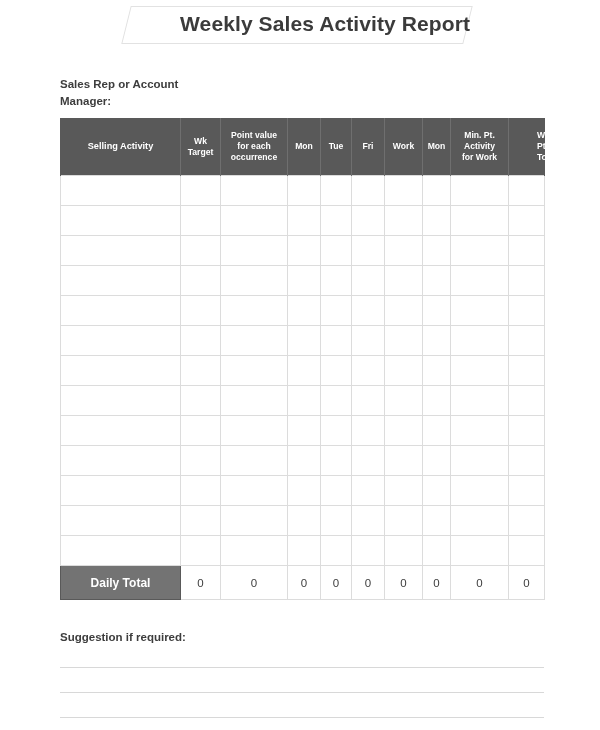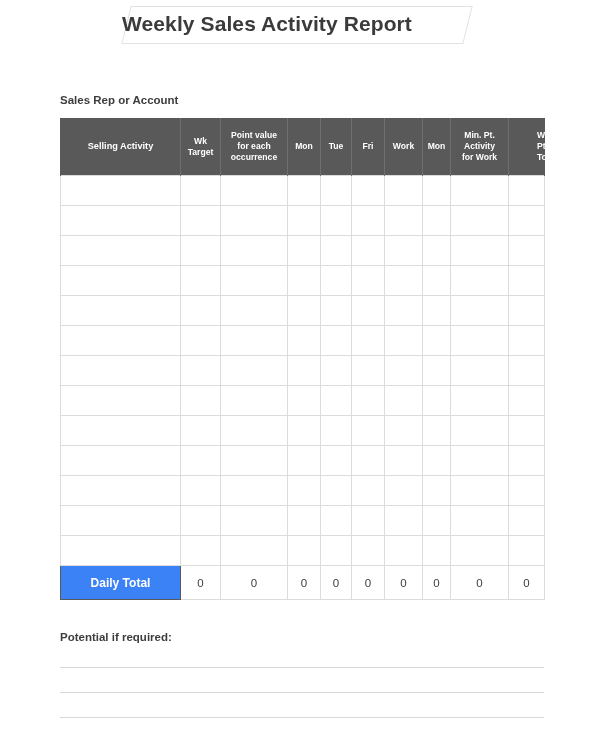--- a/index.html
+++ b/index.html
@@ -29,44 +29,43 @@
     left: 126px;
     top: 6px;
     width: 340px;
     height: 36px;
     border: 1px solid #e2e2e2;
     background: #ffffff;
     transform: skewX(-14deg);
   }
   .title-text {
     position: absolute;
-    left: 122px;
+    left: 130px;
     top: 6px;
     width: 340px;
     height: 36px;
     line-height: 36px;
-    text-align: left;
+    text-align: right;
     font-size: 21px;
     font-weight: bold;
     color: #3b3b3b;
     letter-spacing: 0.1px;
     white-space: nowrap;
   }
 
   
   .rep-label {
     position: absolute;
     left: 60px;
     top: 76px;
     width: 240px;
     font-size: 11.5px;
     font-weight: bold;
     color: #3d3d3d;
     line-height: 17px;
-    margin-top: 16px;
   }
   .rep-label .l2 { display: block; }
 
   
   .sheet {
     position: absolute;
     left: 60px;
     top: 118px;
     width: 484px;
     border-collapse: collapse;
@@ -103,21 +102,21 @@
   tfoot td {
     height: 33px;
     border: 1px solid #dcdcdc;
     background: #ffffff;
     text-align: center;
     vertical-align: middle;
     font-size: 11.5px;
     color: #3d3d3d;
   }
   tfoot td.total-label {
-    background: #3b82f6;
+    background: #737373;
     color: #ffffff;
     font-size: 12px;
     font-weight: bold;
     border: 1px solid #595959;
     text-align: center;
   }
 
   
   .suggestion-label {
     position: absolute;
@@ -141,20 +140,21 @@
 </head>
 <body>
 
 <div class="title-wrap">
   <div class="title-banner"></div>
   <div class="title-text">Weekly Sales Activity Report</div>
 </div>
 
 <div class="rep-label">
   <span>Sales Rep or Account</span>
+  <span class="l2">Manager:</span>
 </div>
 
 <table class="sheet">
   <colgroup>
     <col style="width:120px">
     <col style="width:40px">
     <col style="width:67px">
     <col style="width:33px">
     <col style="width:31px">
     <col style="width:33px">
@@ -371,16 +371,16 @@
         <td>0</td>
         <td>0</td>
         <td>0</td>
         <td>0</td>
         <td>0</td>
         <td>0</td>
       </tr>
   </tfoot>
 </table>
 
-<div class="suggestion-label">Potential if required:</div>
+<div class="suggestion-label">Suggestion if required:</div>
 <div class="rule r1"></div>
 <div class="rule r2"></div>
 <div class="rule r3"></div>
 
 </body></html>

